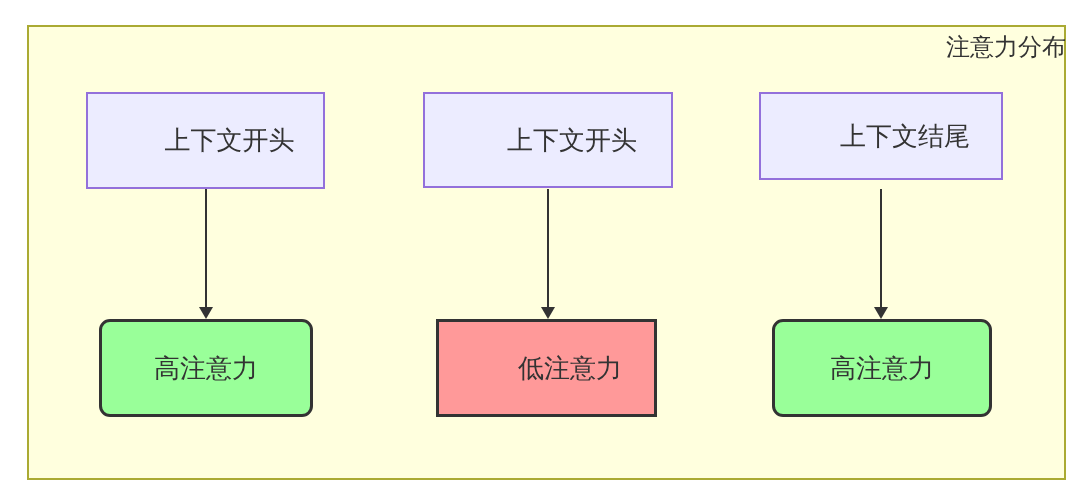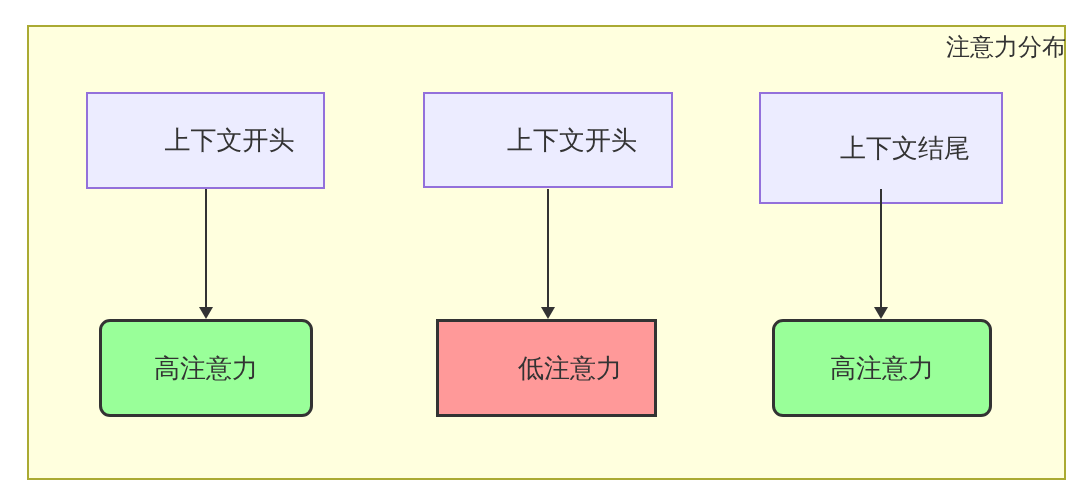--- a/index.html
+++ b/index.html
@@ -50,21 +50,21 @@
   }
   .node.target {
     border: 3px solid var(--stroke);
   }
   .node.target[data-level="high"] { background: var(--high-bg); border-radius: 11px; }
   .node.target[data-level="low"]  { background: var(--low-bg); padding-left: 47px; }
 
   
   #node-a { left: 86px;  top: 92px;  width: 239px; height: 97px; }
   #node-b { left: 423px; top: 92px;  width: 250px; height: 96px; }
-  #node-c { left: 759px; top: 92px;  width: 244px; height: 112px; }
+  #node-c { left: 759px; top: 92px;  width: 244px; height: 88px; }
   #node-d { left: 99px;  top: 319px; width: 214px; height: 98px; }
   #node-e { left: 436px; top: 319px; width: 221px; height: 98px; }
   #node-f { left: 772px; top: 319px; width: 220px; height: 98px; }
 
   .edge-line {
     position: absolute;
     width: 2px;
     top: 189px;
     height: 119px;
     background: var(--stroke);

